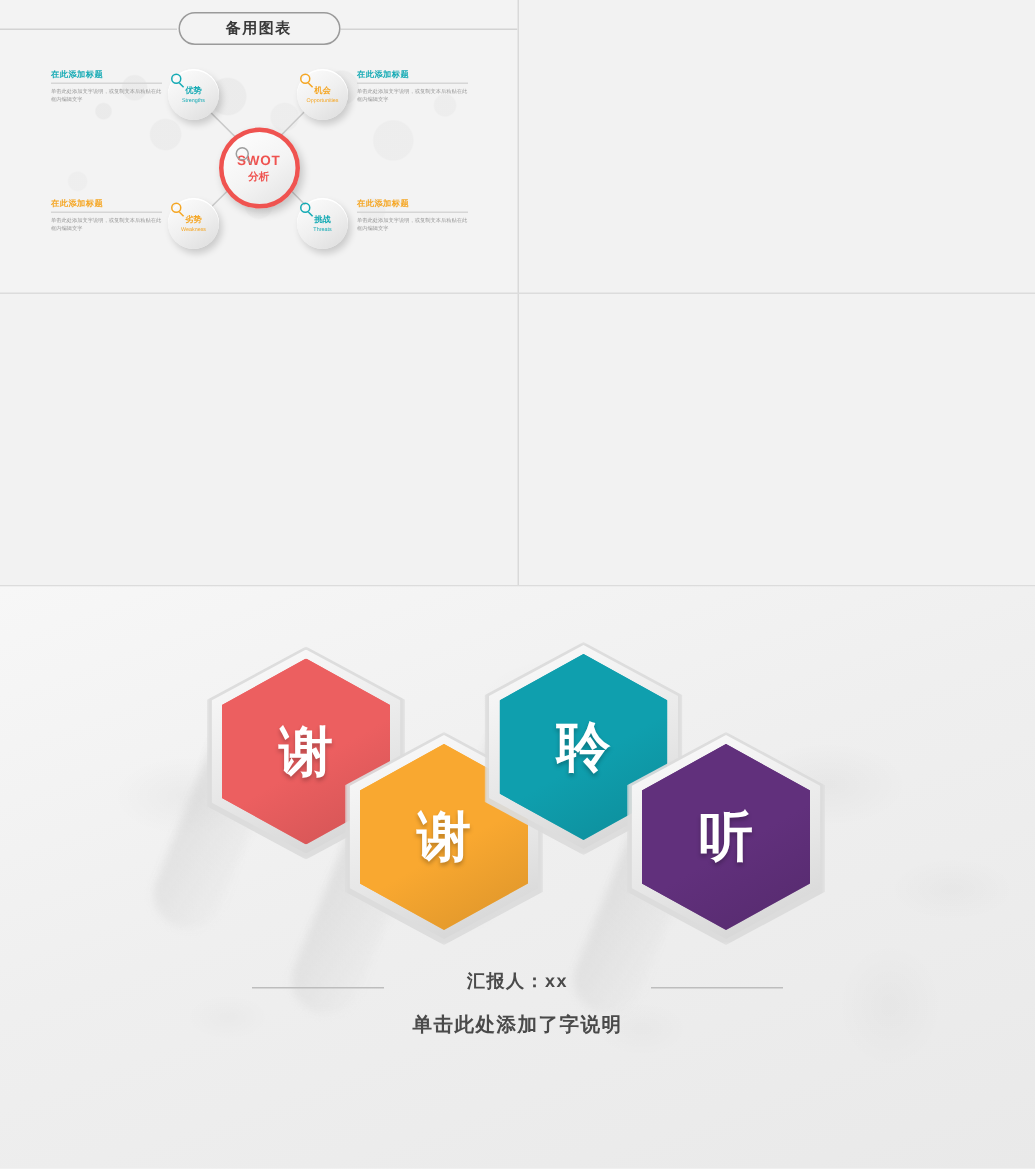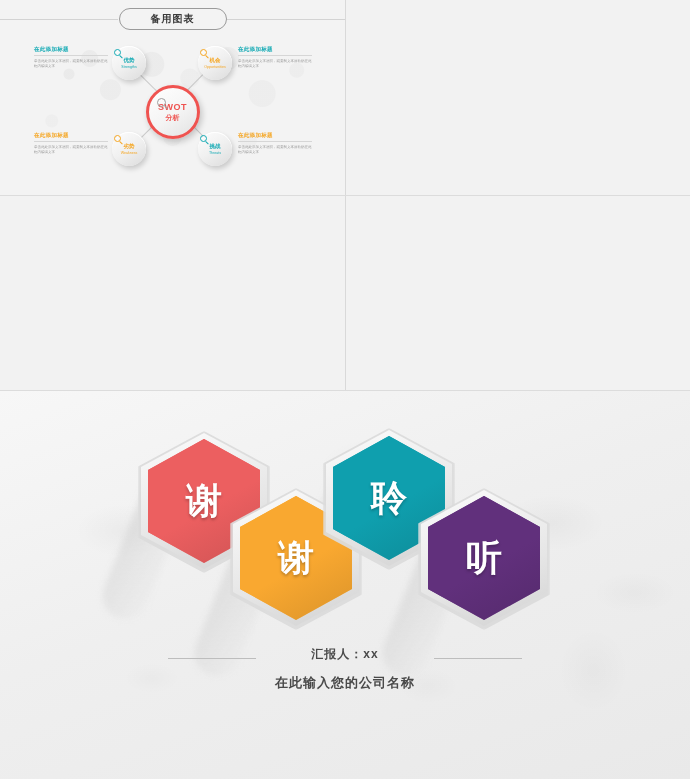--- a/index.html
+++ b/index.html
@@ -493,15 +493,15 @@
       <div class="hexwrap" style="left: 428px; top: 105px;">
         <div class="shadow"></div>
         <div class="plate"></div>
         <div class="face" style="background:linear-gradient(150deg,#61307c 0%,#61307c 55%,rgba(0,0,0,.12) 100%),#61307c">听</div>
       </div>
     </div>
   <div class="footer">
     <div class="fline lf"></div>
     <div class="fline rt"></div>
     <div class="frow1">汇报人：xx</div>
-    <div class="frow2">在此输入您的公司名称</div>
+    <div class="frow2">单击此处添加了字说明</div>
   </div>
 </div>
 
 </body></html>

